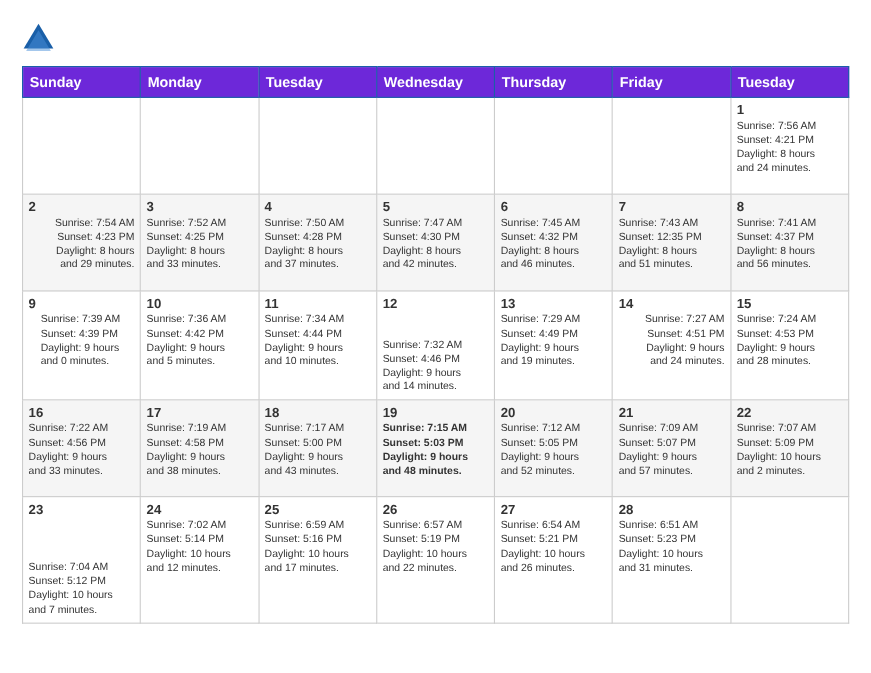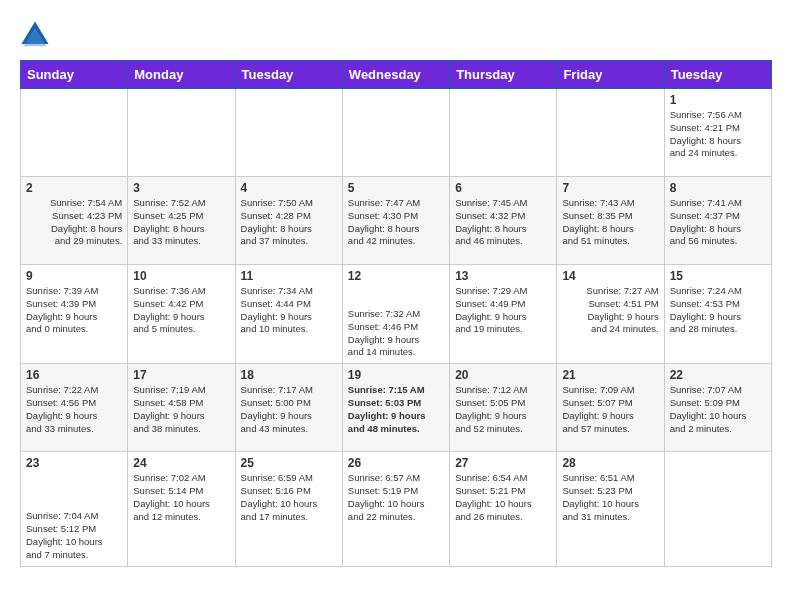--- a/index.html
+++ b/index.html
@@ -170,36 +170,36 @@
           <td>
             <span class="day-number">6</span>
             <div class="day-info" style="white-space: pre-line;">Sunrise: 7:45 AM
 Sunset: 4:32 PM
 Daylight: 8 hours
 and 46 minutes.</div>
           </td>
           <td>
             <span class="day-number">7</span>
             <div class="day-info" style="white-space: pre-line;">Sunrise: 7:43 AM
-Sunset: 8:35 PM
+Sunset: 12:35 PM
 Daylight: 8 hours
 and 51 minutes.</div>
           </td>
           <td>
             <span class="day-number">8</span>
             <div class="day-info" style="white-space: pre-line;">Sunrise: 7:41 AM
 Sunset: 4:37 PM
 Daylight: 8 hours
 and 56 minutes.</div>
           </td>
         </tr>
         <tr class="odd-row">
           <td>
             <span class="day-number">9</span>
-            <div class="day-info" style="white-space: pre-line;">Sunrise: 7:39 AM
+            <div class="day-info" style="white-space: pre-line; margin-left: 11px;">Sunrise: 7:39 AM
 Sunset: 4:39 PM
 Daylight: 9 hours
 and 0 minutes.</div>
           </td>
           <td>
             <span class="day-number">10</span>
             <div class="day-info" style="white-space: pre-line;">Sunrise: 7:36 AM
 Sunset: 4:42 PM
 Daylight: 9 hours
 and 5 minutes.</div>

